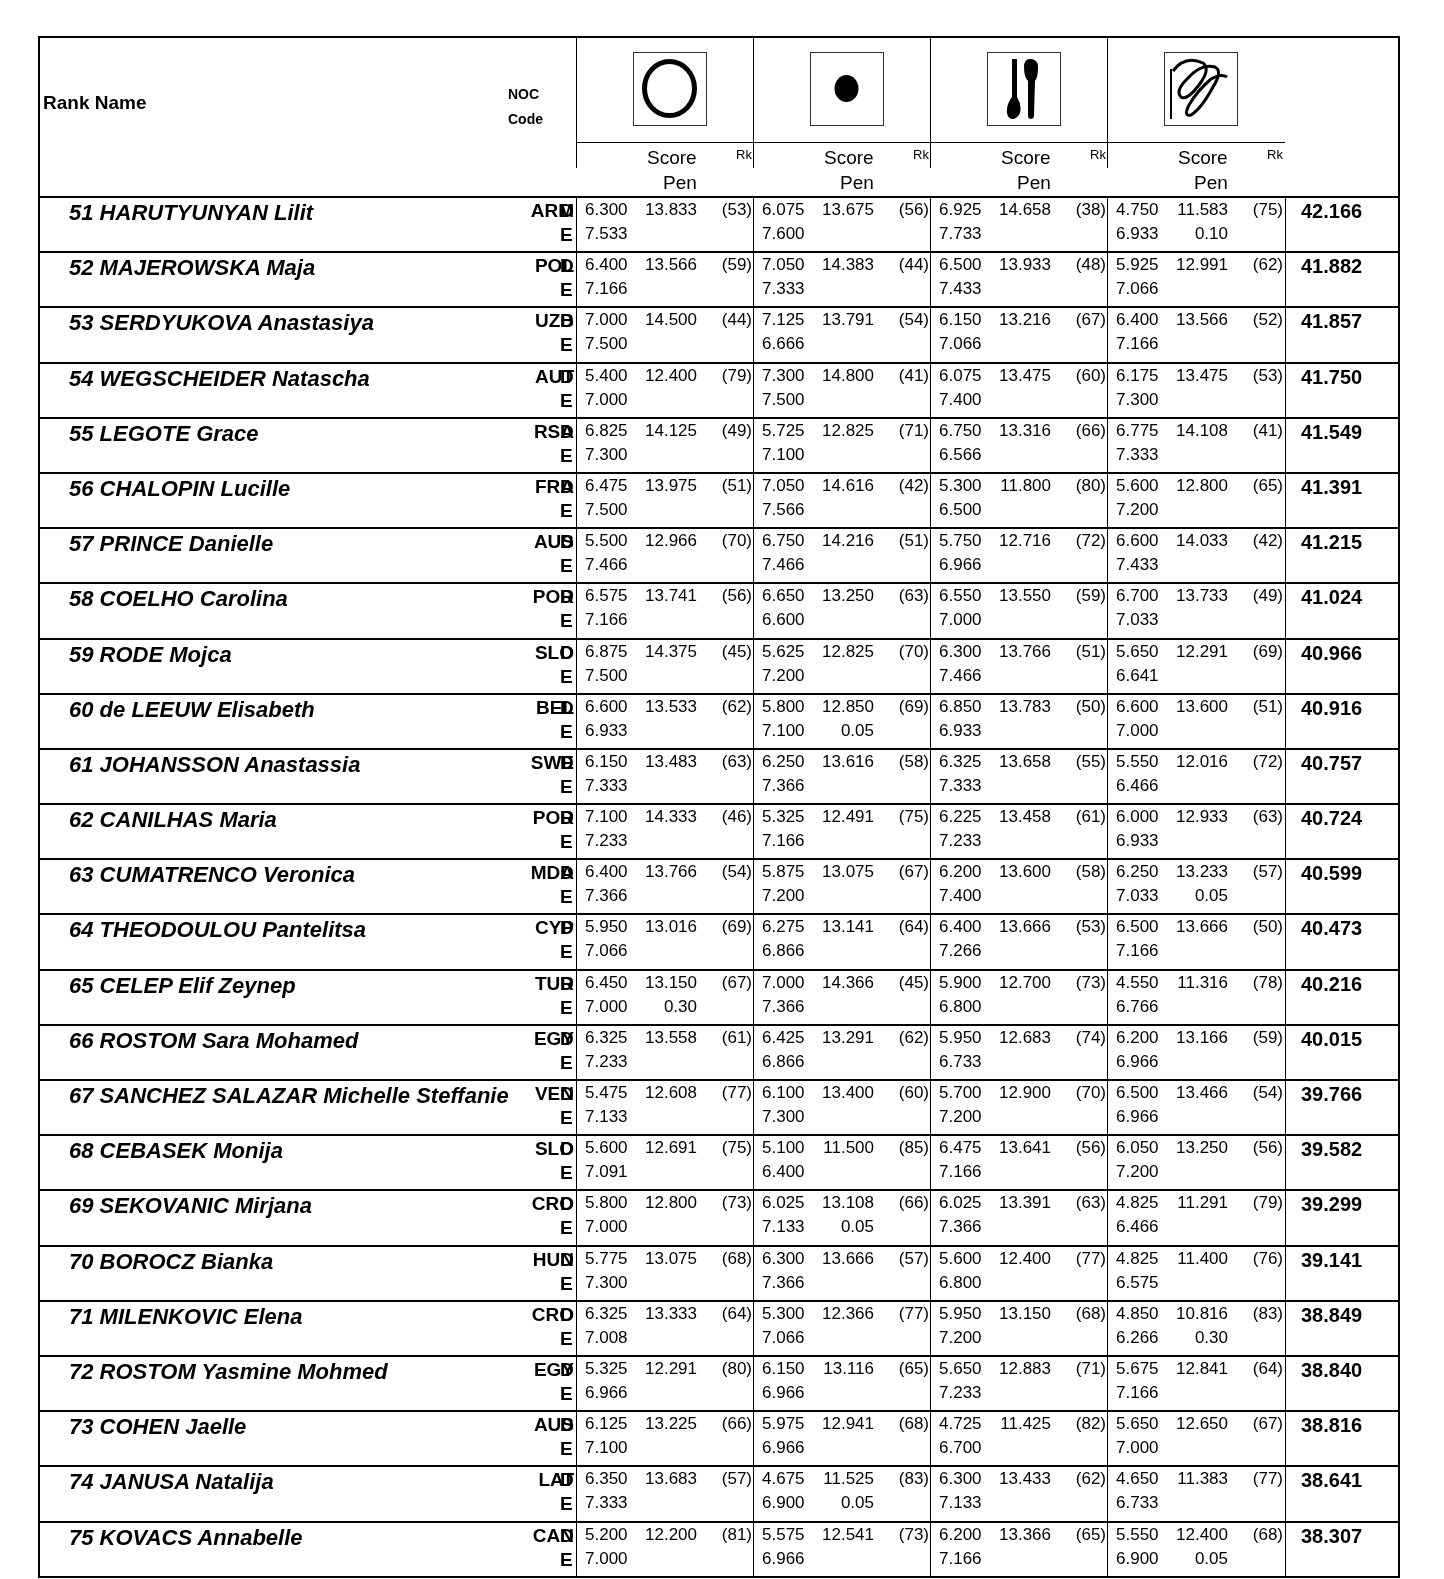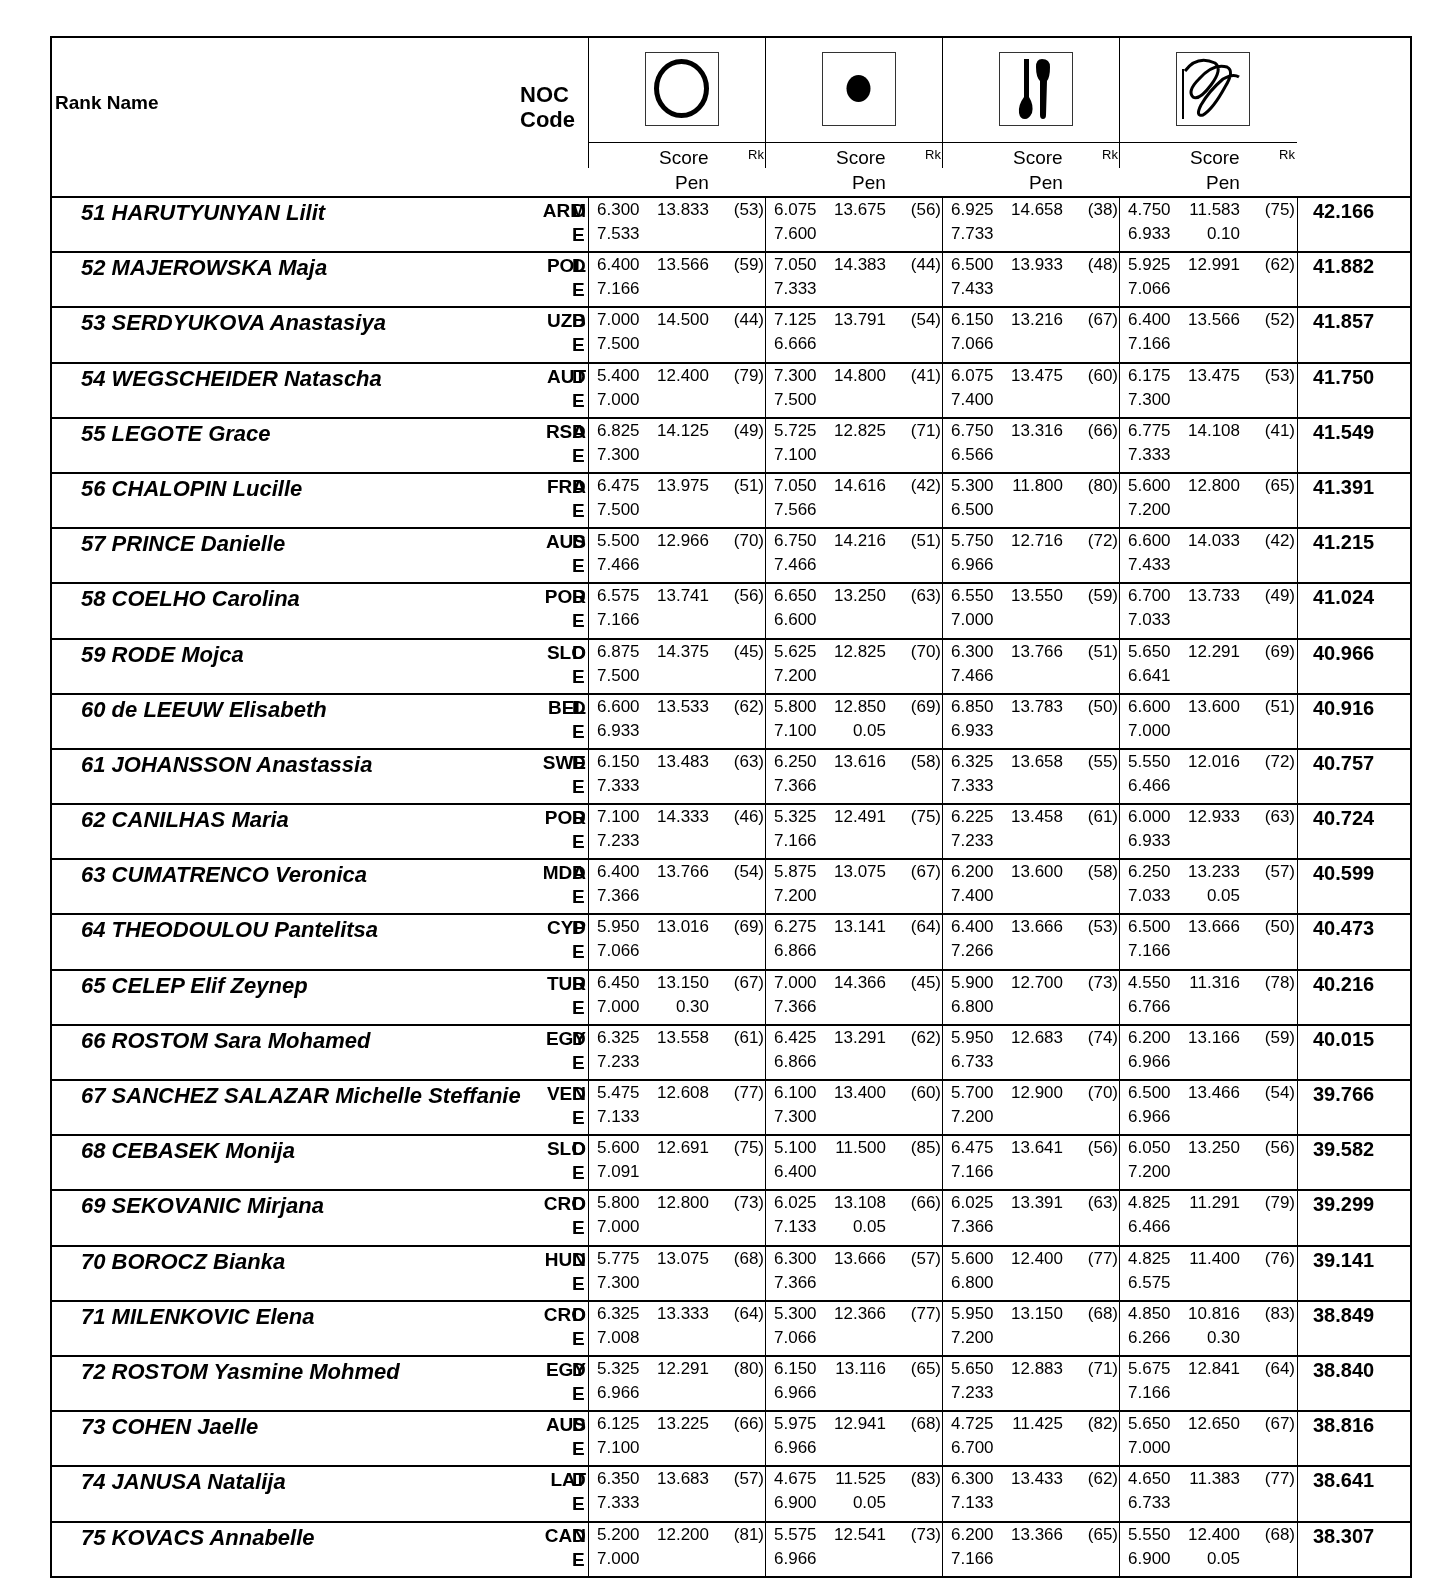--- a/index.html
+++ b/index.html
@@ -1,21 +1,21 @@
 <!DOCTYPE html>
 <html><head>
 <meta charset="utf-8">
 <style>
   html, body { margin: 0; padding: 0; background: #ffffff; }
   body { width: 1444px; height: 1579px; position: relative; overflow: hidden;
          font-family: "Liberation Sans", sans-serif; color: #000; }
-  .table { position: absolute; left: 38px; top: 36px; width: 1362px; border: 2px solid #000; border-bottom: none; box-sizing: border-box; margin-left: 12px; }
+  .table { position: absolute; left: 38px; top: 36px; width: 1362px; border: 2px solid #000; border-bottom: none; box-sizing: border-box; }
   .hdr { position: relative; height: 158px; border-bottom: 2px solid #000; }
   .hdr .rankname { position: absolute; left: 3px; top: 54px; font-weight: bold; font-size: 19px; }
-  .hdr .noc { position: absolute; left: 468px; top: 44px; font-weight: bold; font-size: 22px; line-height: 25px; }
+  .hdr .noc { position: absolute; left: 468px; top: 44px; font-weight: bold; font-size: 14px; line-height: 25px; }
   .hdr .app { position: absolute; top: 0; height: 130px; border-left: 1.5px solid #000; box-sizing: border-box; }
   .hdr .app .iconbox { position: absolute; left: 56px; top: 14px; width: 74px; height: 74px; border: 1.5px solid #333; box-sizing: border-box; }
   .hdr .app .sub { position: absolute; left: 0; right: 0; top: 104px; height: 54px; border-top: 1.5px solid #000; }
   .hdr .app .sub .score { position: absolute; left: 70px; top: 4px; font-size: 19px; }
   .hdr .app .sub .pen { position: absolute; left: 86px; top: 29px; font-size: 19px; }
   .hdr .app .sub .rk { position: absolute; right: 2px; top: 4px; font-size: 13px; }
   .hdr .total { position: absolute; top: 0; height: 158px; left: 1245px; right: 0; border-left: 1.5px solid #000; }
   .hdr .total span { position: absolute; left: 28px; top: 58px; font-weight: bold; font-size: 20px; }
 
   .row { position: relative; height: 55.2px; border-bottom: 2px solid #000; box-sizing: border-box; }

